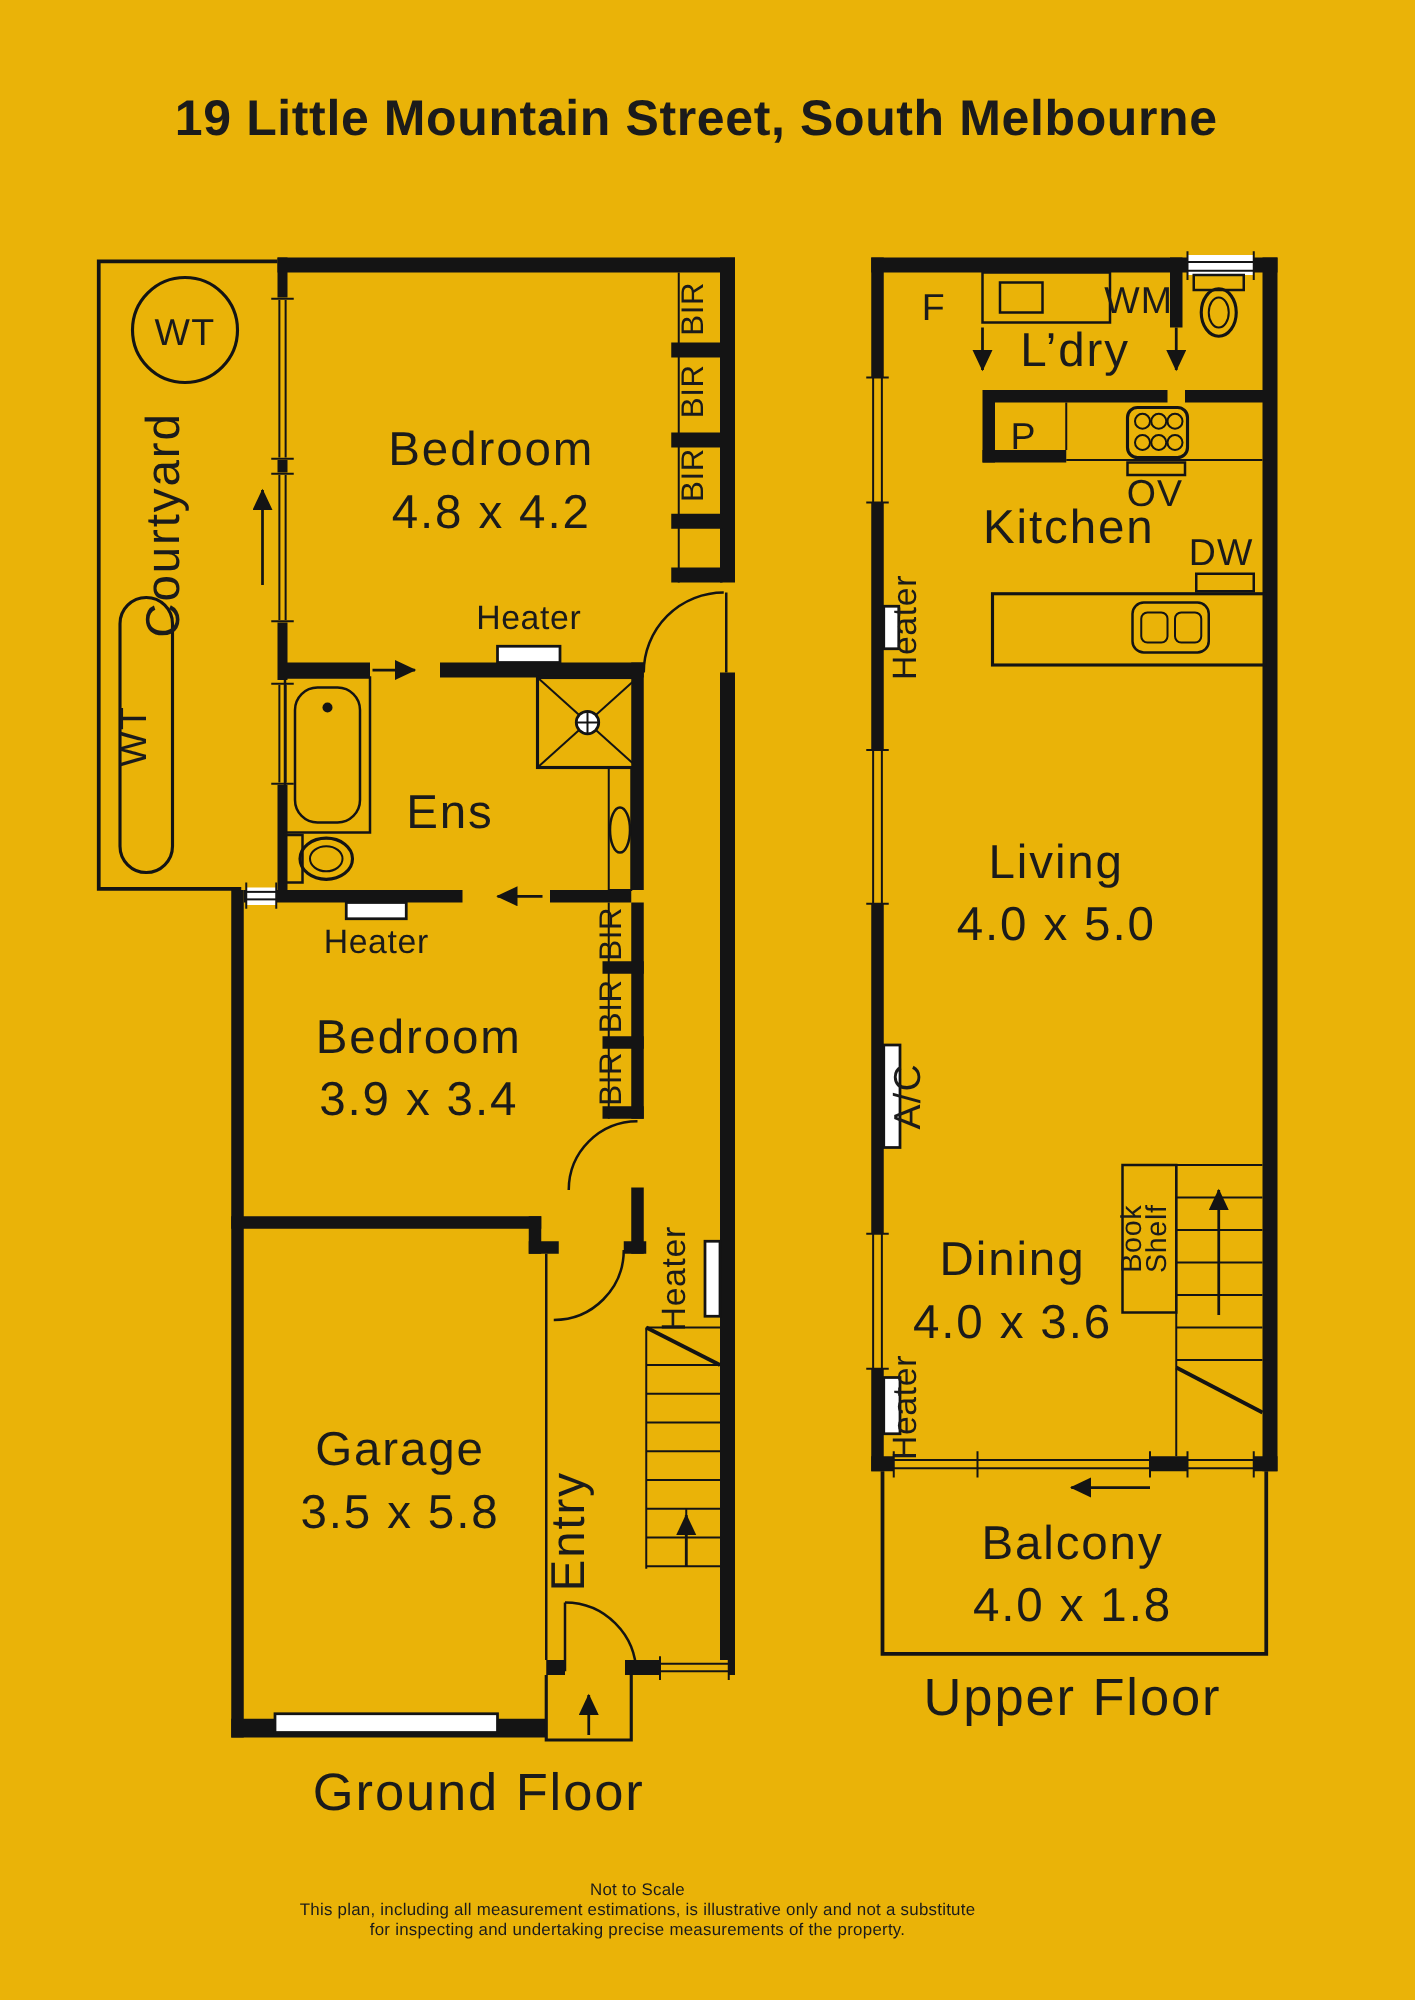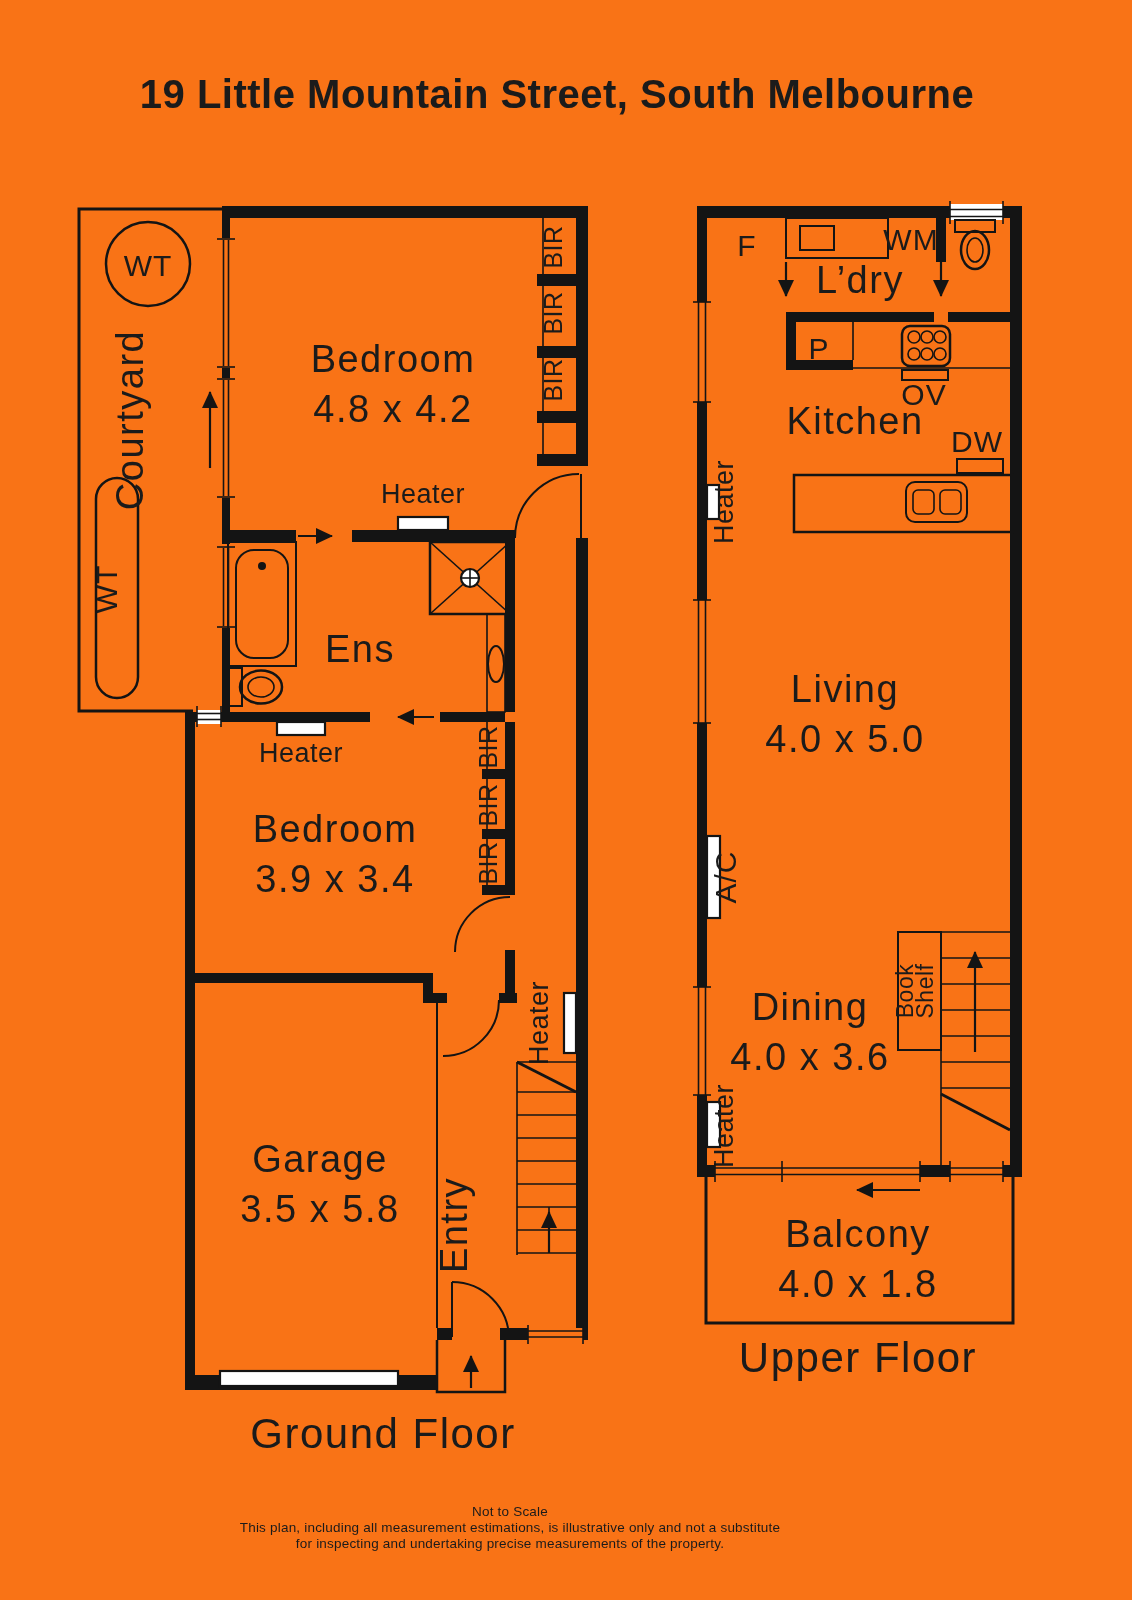--- a/index.html
+++ b/index.html
@@ -1,19 +1,19 @@
 <!DOCTYPE html>
 <html><head>
 <meta charset="utf-8">
 <style>
   html,body{margin:0;padding:0;background:#ffffff;}
   .page{
     position:relative;
     width:1132px;height:1600px;
-    background:#f97316;
+    background:#eab308;
     font-family:"Liberation Sans", sans-serif;
     overflow:hidden;
   }
   svg text{
     fill:#1b1b1b;
     font-family:"Liberation Sans", sans-serif;
   }
   .t-title{font-size:40px;font-weight:bold;letter-spacing:0.5px;}
   .t-room{font-size:38px;letter-spacing:1.5px;}
   .t-floor{font-size:42px;letter-spacing:1.5px;}

